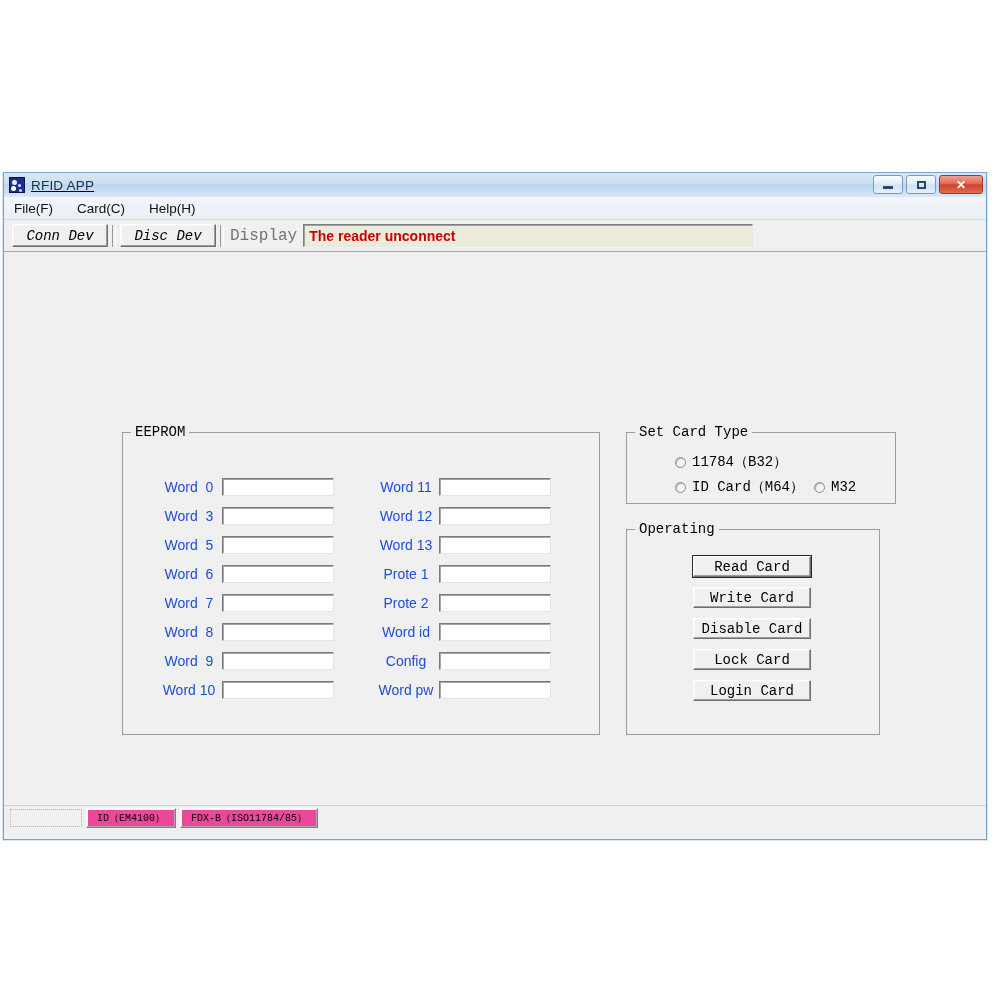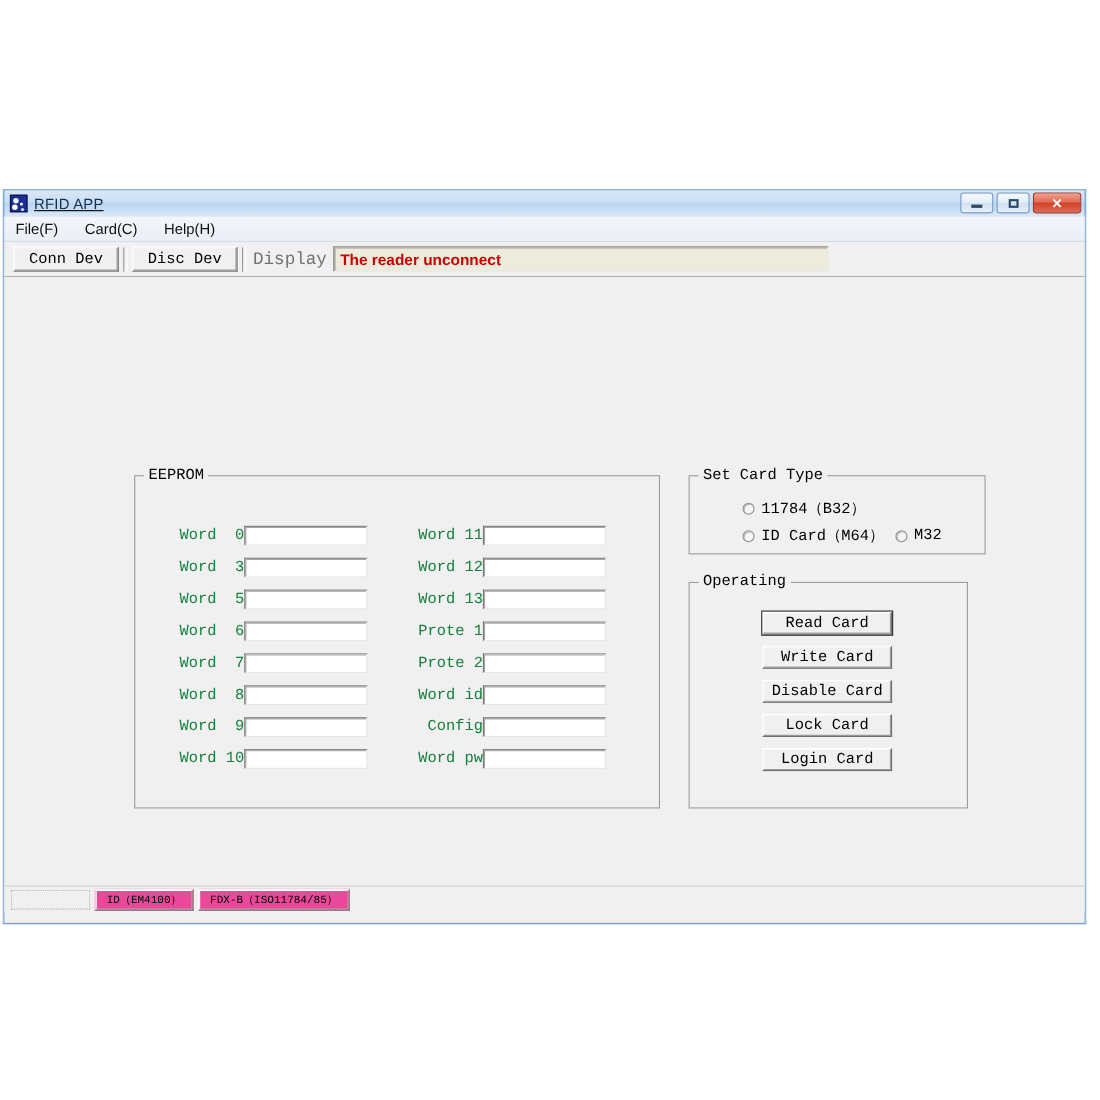--- a/index.html
+++ b/index.html
@@ -142,20 +142,21 @@
     display: flex;
     align-items: center;
     justify-content: center;
     background: #f0f0f0;
     border: 1px solid;
     border-color: #ffffff #6f6f6f #6f6f6f #ffffff;
     box-shadow: inset -1px -1px 0 #9d9d9d, inset 1px 1px 0 #f7f7f7;
     box-sizing: border-box;
     white-space: nowrap;
     cursor: default;
+    font-style: italic;
   }
   #tb-sep-1, #tb-sep-2 {
     width: 2px;
     height: 22px;
     margin: 0 4px;
     border-left: 1px solid #9a9a9a;
     border-right: 1px solid #ffffff;
   }
   #display-label {
     font-family: "Liberation Mono", "DejaVu Sans Mono", monospace;
@@ -238,26 +239,26 @@
   }
   #eeprom-col-left { left: 33px; }
   #eeprom-col-right { left: 250px; }
 
   .field-row {
     display: flex;
     align-items: center;
     height: 29px;
   }
   .field-label {
-    font-family: Liberation Mono, monospace;
+    font-family: Liberation Sans, sans-serif;
     font-size: 14px;
-    color: #15803d;
+    color: #1d4ed8;
     width: 66px;
     white-space: pre;
-    text-align: right;
+    text-align: center;
   }
   .field-input {
     width: 112px;
     height: 18px;
     background: #ffffff;
     border: 1px solid;
     border-color: #7a7a7a #e4e4e4 #e4e4e4 #7a7a7a;
     box-shadow: inset 1px 1px 0 #a6a6a6;
     box-sizing: border-box;
     font-family: "Liberation Mono", "DejaVu Sans Mono", monospace;

